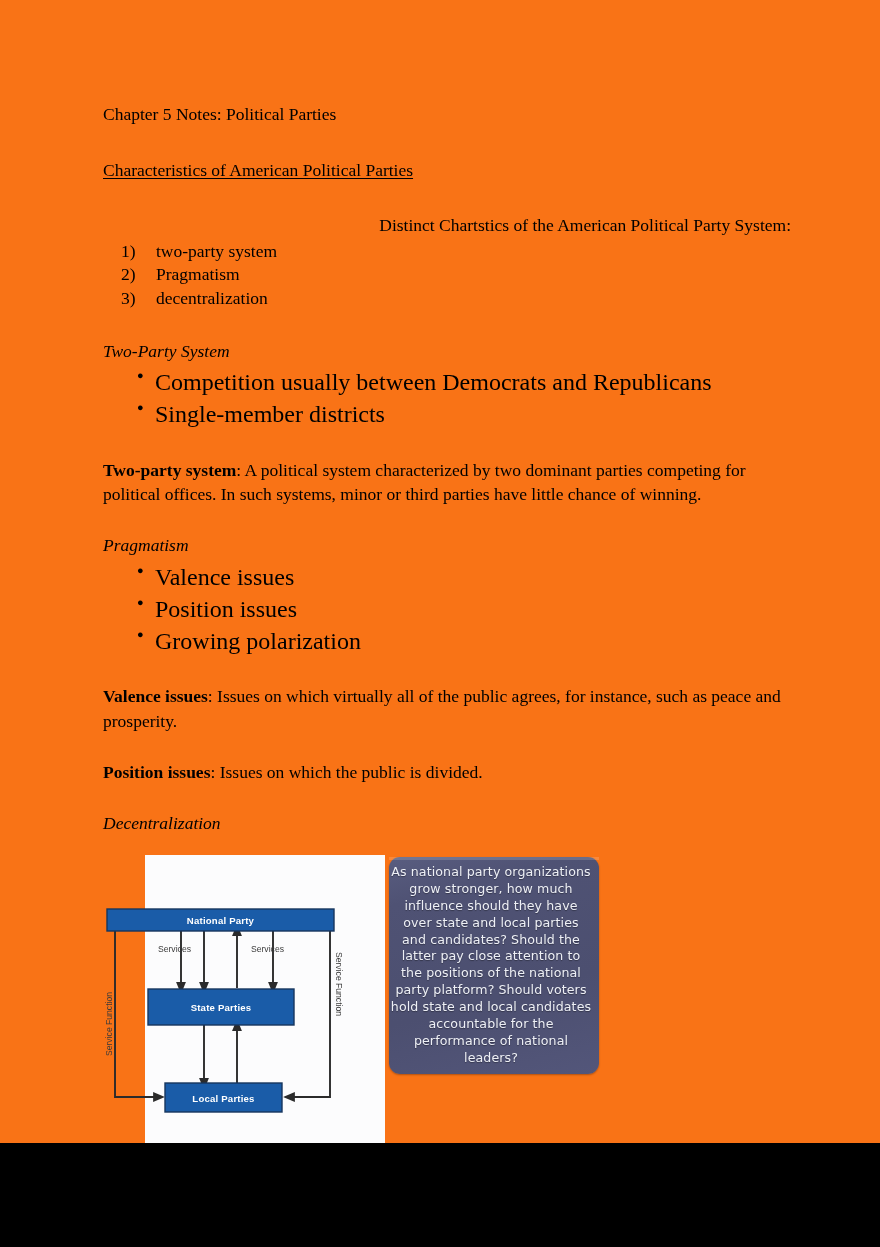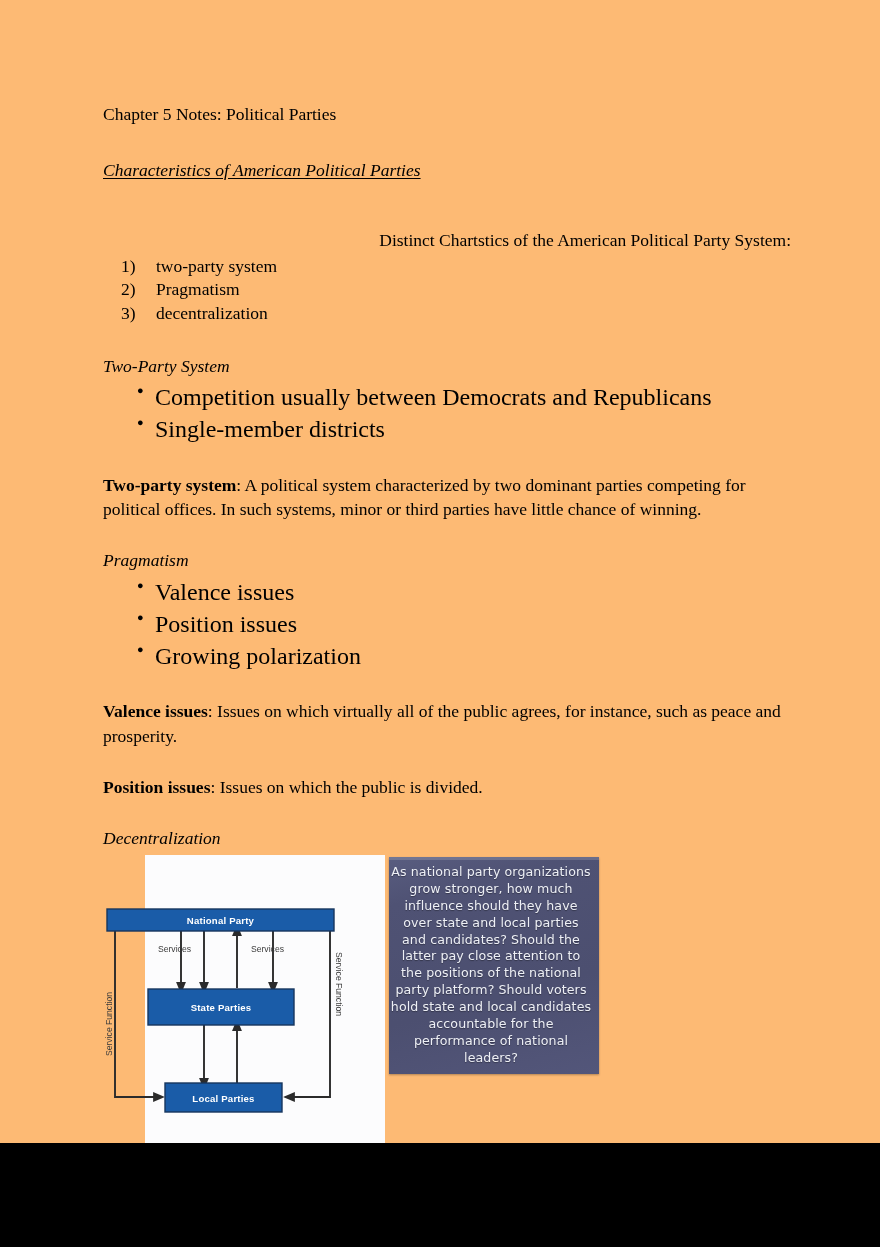--- a/index.html
+++ b/index.html
@@ -16,21 +16,21 @@
     position: relative;
     overflow: hidden;
   }
 
   
   #page {
     position: absolute;
     left: 0; top: 0;
     width: 880px;
     height: 1143px;
-    background: #fdba74;
+    background: #f97316;
   }
 
   
   #scan-tint {
     position: absolute;
     left: 145px;
     top: 855px;
     width: 240px;
     height: 288px;
     background: #fcfcfd;
@@ -47,23 +47,22 @@
     font-size: 17.5px;
     line-height: 1.45;
     margin: 0 0 31px 0;
   }
 
   .section-heading {
     font-size: 17.5px;
     line-height: 1.45;
     text-decoration: underline;
     text-underline-offset: 2px;
-    margin: 0 0 44px 0;
+    margin: 0 0 29px 0;
     display: inline-block;
-    font-style: italic;
   }
 
   .lead-line {
     font-size: 17.5px;
     line-height: 1.45;
     margin: 0 0 2px 0;
     text-align: right;
   }
 
   ol.numbered {
@@ -163,20 +162,21 @@
     top: 857px;
     width: 210px;
     height: 217px;
     background: linear-gradient(165deg, #595d80 0%, #4f5274 18%, #4c4f70 62%, #53567a 100%);
     box-shadow: 0 1px 2px rgba(0,0,0,0.30);
     box-sizing: border-box;
     padding: 7px 7px 6px 1px;
     display: flex;
     align-items: flex-start;
     justify-content: center;
+    border-radius: 11px;
   }
   #question-callout .hl {
     position: absolute;
     left: 0; top: 0; right: 0;
     height: 3px;
     background: rgba(255,255,255,0.16);
   }
   #question-callout p {
     margin: 0;
     font-family: "DejaVu Sans", "Liberation Sans", sans-serif;

